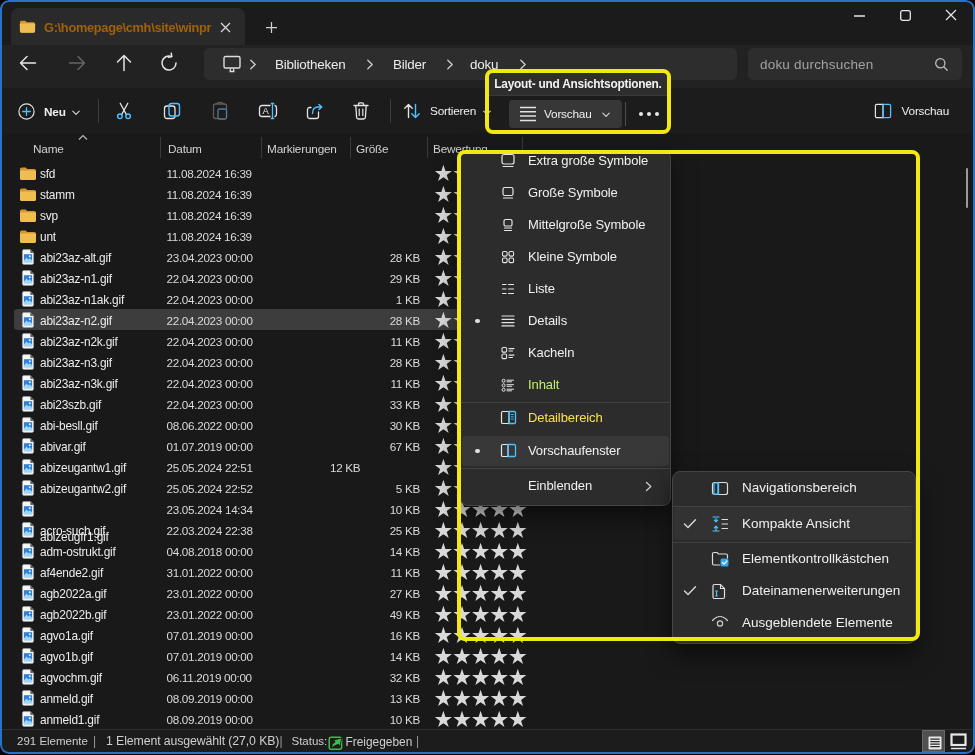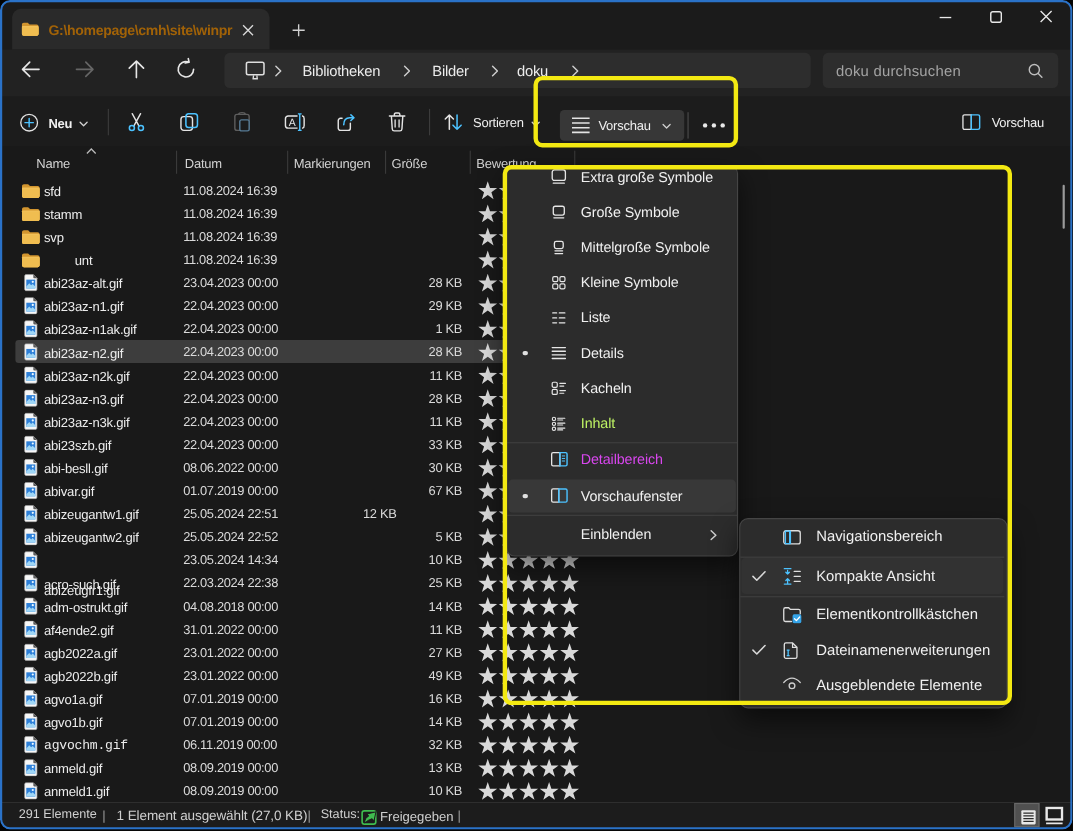--- a/index.html
+++ b/index.html
@@ -188,21 +188,21 @@
         <polygon points="28.00,0.80 30.06,6.97 36.56,7.02 31.33,10.88 33.29,17.08 28.00,13.30 22.71,17.08 24.67,10.88 19.44,7.02 25.94,6.97" fill="#d9d9d9"></polygon>
         <polygon points="46.60,0.80 48.66,6.97 55.16,7.02 49.93,10.88 51.89,17.08 46.60,13.30 41.31,17.08 43.27,10.88 38.04,7.02 44.54,6.97" fill="#d9d9d9"></polygon>
         <polygon points="65.20,0.80 67.26,6.97 73.76,7.02 68.53,10.88 70.49,17.08 65.20,13.30 59.91,17.08 61.87,10.88 56.64,7.02 63.14,6.97" fill="#d9d9d9"></polygon>
         <polygon points="83.80,0.80 85.86,6.97 92.36,7.02 87.13,10.88 89.09,17.08 83.80,13.30 78.51,17.08 80.47,10.88 75.24,7.02 81.74,6.97" fill="#d9d9d9"></polygon>
       </svg></div>
 <div class="abs" style="left:19px;top:228.5px;"><svg width="18" height="15" viewBox="0 0 18 15">
         <path d="M1 3.2 C1 2.1 1.8 1.4 2.8 1.4 L6.6 1.4 L8.3 3.1 L15.2 3.1 C16.2 3.1 17 3.9 17 4.9 L17 12 C17 13.1 16.2 13.9 15.2 13.9 L2.8 13.9 C1.8 13.9 1 13.1 1 12 Z" fill="#d2952f"></path>
         <path d="M1 5 L1.6 4.4 L16.4 4.4 L17 5 L17 12 C17 13.1 16.2 13.9 15.2 13.9 L2.8 13.9 C1.8 13.9 1 13.1 1 12 Z" fill="#f2c159"></path>
         <path d="M1 5.6 L17 5.6 L17 12 C17 13.1 16.2 13.9 15.2 13.9 L2.8 13.9 C1.8 13.9 1 13.1 1 12 Z" fill="#f0bd50"></path>
       </svg></div>
-<div class="txt" style="left:40px;top:229.5px;font-size:11.9px;color:#ececec;letter-spacing:-0.2px;margin-left:28px;">unt</div>
+<div class="txt" style="left:40px;top:229.5px;font-size:11.9px;color:#ececec;letter-spacing:-0.2px;">unt</div>
 <div class="txt" style="left:166.5px;top:229.5px;font-size:11.7px;color:#dadada;letter-spacing:-0.3px;">11.08.2024 16:39</div>
 <div class="abs" style="left:433.5px;top:226.7px;"><svg width="93" height="19" viewBox="0 0 93 19">
         <polygon points="9.40,0.80 11.46,6.97 17.96,7.02 12.73,10.88 14.69,17.08 9.40,13.30 4.11,17.08 6.07,10.88 0.84,7.02 7.34,6.97" fill="#d9d9d9"></polygon>
         <polygon points="28.00,0.80 30.06,6.97 36.56,7.02 31.33,10.88 33.29,17.08 28.00,13.30 22.71,17.08 24.67,10.88 19.44,7.02 25.94,6.97" fill="#d9d9d9"></polygon>
         <polygon points="46.60,0.80 48.66,6.97 55.16,7.02 49.93,10.88 51.89,17.08 46.60,13.30 41.31,17.08 43.27,10.88 38.04,7.02 44.54,6.97" fill="#d9d9d9"></polygon>
         <polygon points="65.20,0.80 67.26,6.97 73.76,7.02 68.53,10.88 70.49,17.08 65.20,13.30 59.91,17.08 61.87,10.88 56.64,7.02 63.14,6.97" fill="#d9d9d9"></polygon>
         <polygon points="83.80,0.80 85.86,6.97 92.36,7.02 87.13,10.88 89.09,17.08 83.80,13.30 78.51,17.08 80.47,10.88 75.24,7.02 81.74,6.97" fill="#d9d9d9"></polygon>
       </svg></div>
 <div class="abs" style="left:21px;top:249.0px;"><svg width="14" height="16" viewBox="0 0 14 16">
         <path d="M1.4 2 C1.4 1.2 2 0.6 2.8 0.6 L9.3 0.6 L12.6 3.9 L12.6 14 C12.6 14.8 12 15.4 11.2 15.4 L2.8 15.4 C2 15.4 1.4 14.8 1.4 14 Z" fill="#f7f7f7" stroke="#9d9d9d" stroke-width="0.6"></path>
@@ -545,21 +545,21 @@
         <polygon points="65.20,0.80 67.26,6.97 73.76,7.02 68.53,10.88 70.49,17.08 65.20,13.30 59.91,17.08 61.87,10.88 56.64,7.02 63.14,6.97" fill="#d9d9d9"></polygon>
         <polygon points="83.80,0.80 85.86,6.97 92.36,7.02 87.13,10.88 89.09,17.08 83.80,13.30 78.51,17.08 80.47,10.88 75.24,7.02 81.74,6.97" fill="#d9d9d9"></polygon>
       </svg></div>
 <div class="abs" style="left:21px;top:669.0px;"><svg width="14" height="16" viewBox="0 0 14 16">
         <path d="M1.4 2 C1.4 1.2 2 0.6 2.8 0.6 L9.3 0.6 L12.6 3.9 L12.6 14 C12.6 14.8 12 15.4 11.2 15.4 L2.8 15.4 C2 15.4 1.4 14.8 1.4 14 Z" fill="#f7f7f7" stroke="#9d9d9d" stroke-width="0.6"></path>
         <path d="M9.3 0.6 L12.6 3.9 L10 3.9 C9.6 3.9 9.3 3.6 9.3 3.2 Z" fill="#5a5a5a"></path>
         <rect x="2.9" y="5.2" width="8.2" height="8" fill="#2e80d8"></rect>
         <path d="M2.9 11.4 L5.6 8.6 L7.3 10.4 L8.7 9.2 L11.1 11.5 L11.1 13.2 L2.9 13.2 Z" fill="#9fd6f6"></path>
         <circle cx="8.8" cy="7.2" r="1" fill="#eef8ff"></circle>
       </svg></div>
-<div class="txt" style="left:40px;top:670.5px;font-size:11.9px;color:#ececec;letter-spacing:-0.2px;font-family:Liberation Mono, monospace;">agvochm.gif</div>
+<div class="txt" style="left:40px;top:670.5px;font-size:11.9px;color:#ececec;letter-spacing:-0.2px;">agvochm.gif</div>
 <div class="txt" style="left:166.5px;top:670.5px;font-size:11.7px;color:#dadada;letter-spacing:-0.3px;">06.11.2019 00:00</div>
 <div class="txt" style="left:330px;top:670.5px;width:90px;text-align:right;font-size:11.7px;color:#dadada;letter-spacing:-0.3px;">32 KB</div>
 <div class="abs" style="left:433.5px;top:667.7px;"><svg width="93" height="19" viewBox="0 0 93 19">
         <polygon points="9.40,0.80 11.46,6.97 17.96,7.02 12.73,10.88 14.69,17.08 9.40,13.30 4.11,17.08 6.07,10.88 0.84,7.02 7.34,6.97" fill="#d9d9d9"></polygon>
         <polygon points="28.00,0.80 30.06,6.97 36.56,7.02 31.33,10.88 33.29,17.08 28.00,13.30 22.71,17.08 24.67,10.88 19.44,7.02 25.94,6.97" fill="#d9d9d9"></polygon>
         <polygon points="46.60,0.80 48.66,6.97 55.16,7.02 49.93,10.88 51.89,17.08 46.60,13.30 41.31,17.08 43.27,10.88 38.04,7.02 44.54,6.97" fill="#d9d9d9"></polygon>
         <polygon points="65.20,0.80 67.26,6.97 73.76,7.02 68.53,10.88 70.49,17.08 65.20,13.30 59.91,17.08 61.87,10.88 56.64,7.02 63.14,6.97" fill="#d9d9d9"></polygon>
         <polygon points="83.80,0.80 85.86,6.97 92.36,7.02 87.13,10.88 89.09,17.08 83.80,13.30 78.51,17.08 80.47,10.88 75.24,7.02 81.74,6.97" fill="#d9d9d9"></polygon>
       </svg></div>
 <div class="abs" style="left:21px;top:690.0px;"><svg width="14" height="16" viewBox="0 0 14 16">
@@ -612,20 +612,23 @@
 </div>
 <div class="abs" style="left:922px;top:730px;width:23px;height:22px;background:#505050;border:1px solid #686868;"></div>
 <svg class="abs" style="left:928px;top:735.5px;" width="14" height="14" viewBox="0 0 14 14">
       <rect x="0.5" y="0.5" width="13" height="13" rx="1" fill="#e8e8e8"></rect>
       <path d="M2.3 3.2 L11.7 3.2 M2.3 5.7 L11.7 5.7 M2.3 8.2 L11.7 8.2 M2.3 10.7 L11.7 10.7" stroke="#2a2a2a" stroke-width="1.3"></path>
     </svg>
 <svg class="abs" style="left:950px;top:733px;" width="17" height="17" viewBox="0 0 17 17">
       <rect x="1.5" y="1.5" width="14" height="10.5" fill="none" stroke="#e8e8e8" stroke-width="2.2"></rect>
       <path d="M1 15.5 L16 15.5" stroke="#e8e8e8" stroke-width="1.7"></path>
     </svg>
+<div class="abs" style="left:488px;top:72px;width:180px;height:24px;background:#2e2e2e;border:1px solid #3a3a3a;display:flex;align-items:center;justify-content:center;">
+      <span style="font-size:11.9px;font-weight:700;color:#f2f2f2;letter-spacing:-0.25px;">Layout- und Ansichtsoptionen.</span>
+    </div>
 <div class="abs" style="left:484.5px;top:69px;width:186px;height:64.5px;border:4px solid #f3e912;border-radius:8px;"></div>
 <div class="abs" style="left:460px;top:149.5px;width:211px;height:356.5px;background:#2c2c2c;border:1px solid #454545;border-radius:8px;box-shadow:0 10px 24px rgba(0,0,0,0.55);"></div>
 <div class="abs" style="left:462px;top:436px;width:207px;height:30px;background:#383838;border-radius:4px;"></div>
 <div class="abs" style="left:500px;top:153px;"><svg width="16" height="16" viewBox="0 0 16 16">
         <rect x="2" y="1.5" width="12" height="9.5" rx="2" fill="none" stroke="#e6e6e6" stroke-width="1.2"></rect>
         <path d="M3 13.5 L13 13.5" stroke="#e6e6e6" stroke-width="1.2" stroke-linecap="round"></path>
       </svg></div>
 <div class="txt" style="left:528px;top:153px;font-size:13px;color:#f0f0f0;letter-spacing:-0.1px;">Extra große Symbole</div>
 <div class="abs" style="left:500px;top:185px;"><svg width="16" height="16" viewBox="0 0 16 16">
         <rect x="3" y="2.5" width="10" height="8" rx="1.8" fill="none" stroke="#e6e6e6" stroke-width="1.2"></rect>
@@ -667,21 +670,21 @@
         <path d="M7 7.7 L13.5 7.7 M7 9.3 L11.5 9.3" stroke="#e6e6e6" stroke-width="1" stroke-linecap="round"></path>
         <circle cx="3.6" cy="12.8" r="1.5" fill="none" stroke="#e6e6e6" stroke-width="1"></circle>
         <path d="M7 12.2 L13.5 12.2 M7 13.8 L11.5 13.8" stroke="#e6e6e6" stroke-width="1" stroke-linecap="round"></path>
       </svg></div>
 <div class="txt" style="left:528px;top:377px;font-size:13px;color:#bef264;letter-spacing:-0.1px;">Inhalt</div>
 <div class="abs" style="left:500px;top:410px;"><svg width="17" height="15" viewBox="0 0 17 15">
         <path d="M2.8 1.5 L9 1.5 L9 13.5 L2.8 13.5 C1.9 13.5 1.5 12.9 1.5 12.2 L1.5 2.8 C1.5 2.1 1.9 1.5 2.8 1.5 Z" fill="none" stroke="#e6e6e6" stroke-width="1.2"></path>
         <path d="M9 1.5 L14.2 1.5 C15.1 1.5 15.5 2.1 15.5 2.8 L15.5 12.2 C15.5 12.9 15.1 13.5 14.2 13.5 L9 13.5 Z" fill="none" stroke="#4cc2ff" stroke-width="1.3"></path>
         <path d="M10.8 4.5 L13.7 4.5 M10.8 6.8 L13.7 6.8 M10.8 9.1 L13.7 9.1" stroke="#4cc2ff" stroke-width="0.9"></path>
       </svg></div>
-<div class="txt" style="left:528px;top:410px;font-size:13px;color:#d946ef;letter-spacing:-0.1px;">Detailbereich</div>
+<div class="txt" style="left:528px;top:410px;font-size:13px;color:#fde047;letter-spacing:-0.1px;">Detailbereich</div>
 <div class="abs" style="left:475px;top:448.8px;width:4.5px;height:4.5px;border-radius:50%;background:#e0e0e0;"></div>
 <div class="abs" style="left:500px;top:443px;"><svg width="17" height="15" viewBox="0 0 17 15">
         <path d="M2.8 1.5 L8 1.5 L8 13.5 L2.8 13.5 C1.9 13.5 1.5 12.9 1.5 12.2 L1.5 2.8 C1.5 2.1 1.9 1.5 2.8 1.5 Z" fill="none" stroke="#e6e6e6" stroke-width="1.2"></path>
         <path d="M8 1.5 L14.2 1.5 C15.1 1.5 15.5 2.1 15.5 2.8 L15.5 12.2 C15.5 12.9 15.1 13.5 14.2 13.5 L8 13.5 Z" fill="none" stroke="#4cc2ff" stroke-width="1.3"></path>
       </svg></div>
 <div class="txt" style="left:528px;top:443px;font-size:13px;color:#f0f0f0;letter-spacing:-0.1px;">Vorschaufenster</div>
 <div class="abs" style="left:461px;top:402px;width:209px;height:1px;background:#404040;"></div>
 <div class="abs" style="left:461px;top:468px;width:209px;height:1px;background:#404040;"></div>
 <div class="txt" style="left:528px;top:478px;font-size:13px;color:#f0f0f0;letter-spacing:-0.1px;">Einblenden</div>
 <svg class="abs" style="left:644px;top:480px;" width="9" height="13" viewBox="0 0 9 13">

